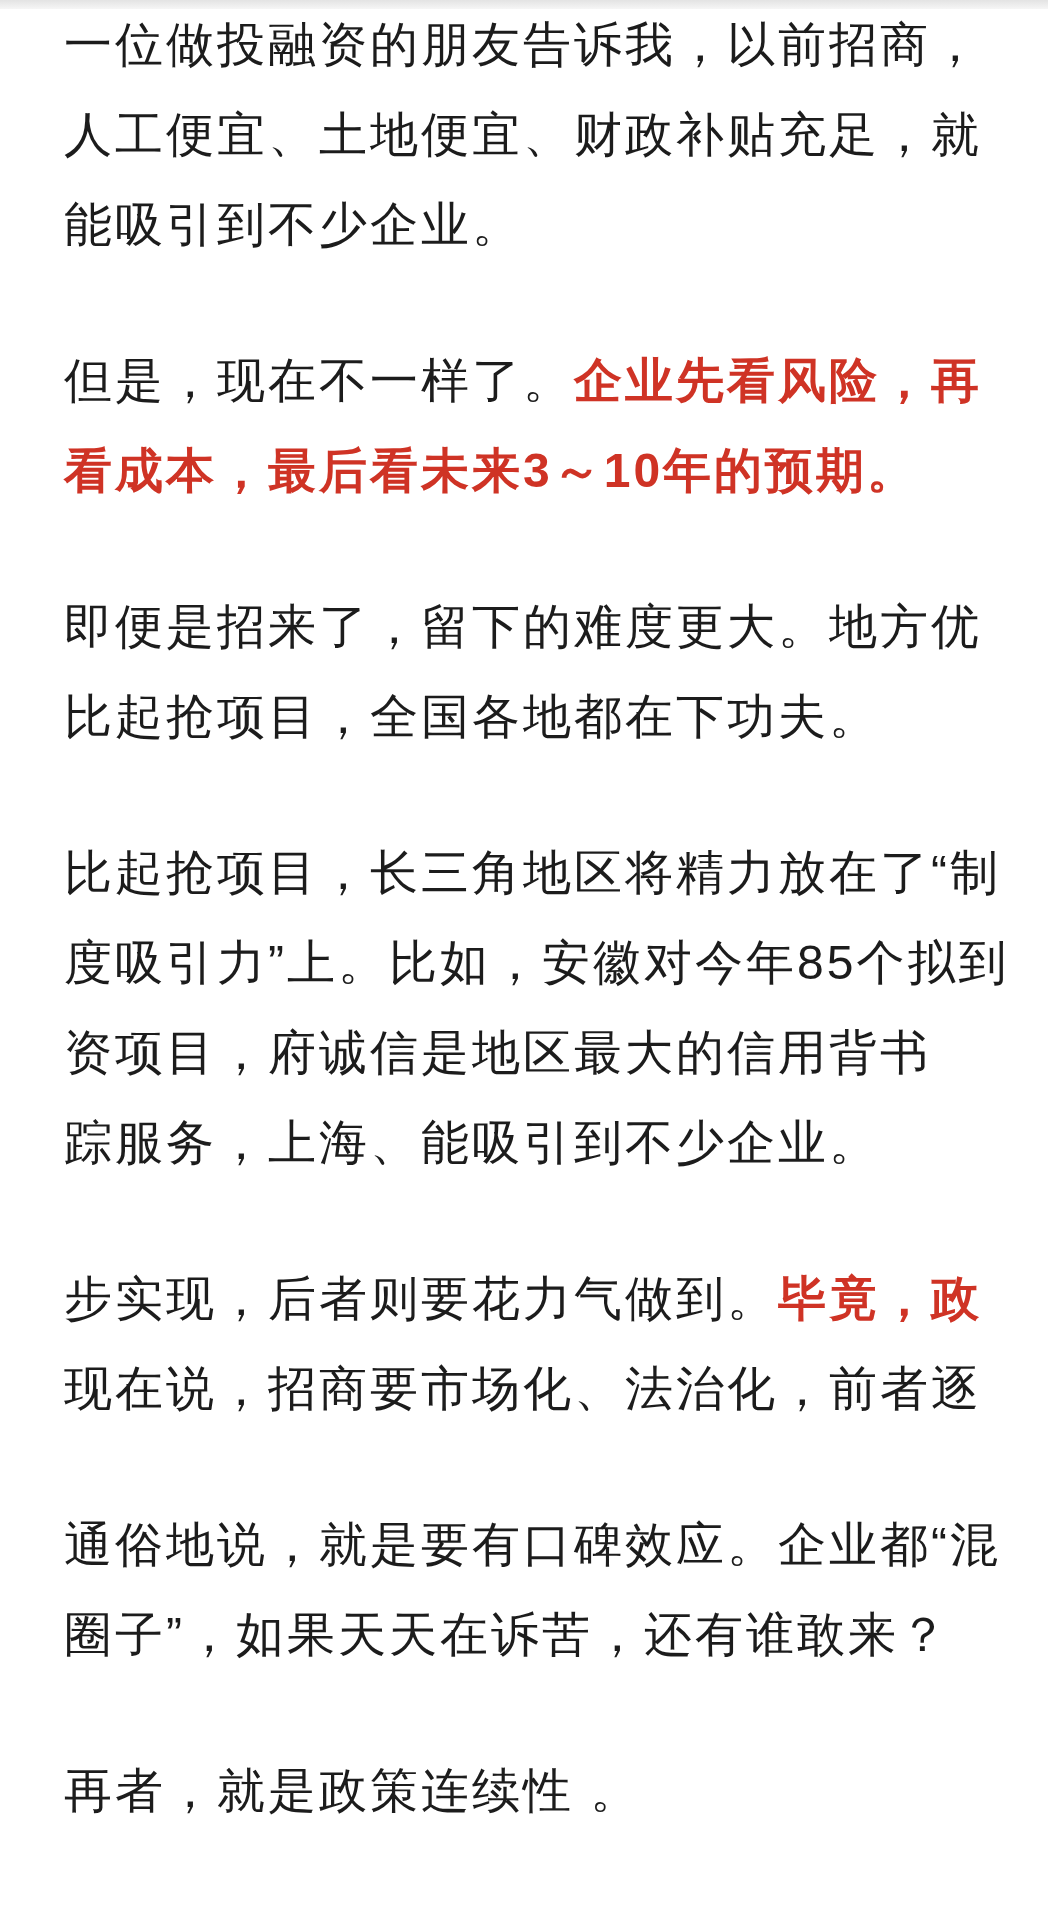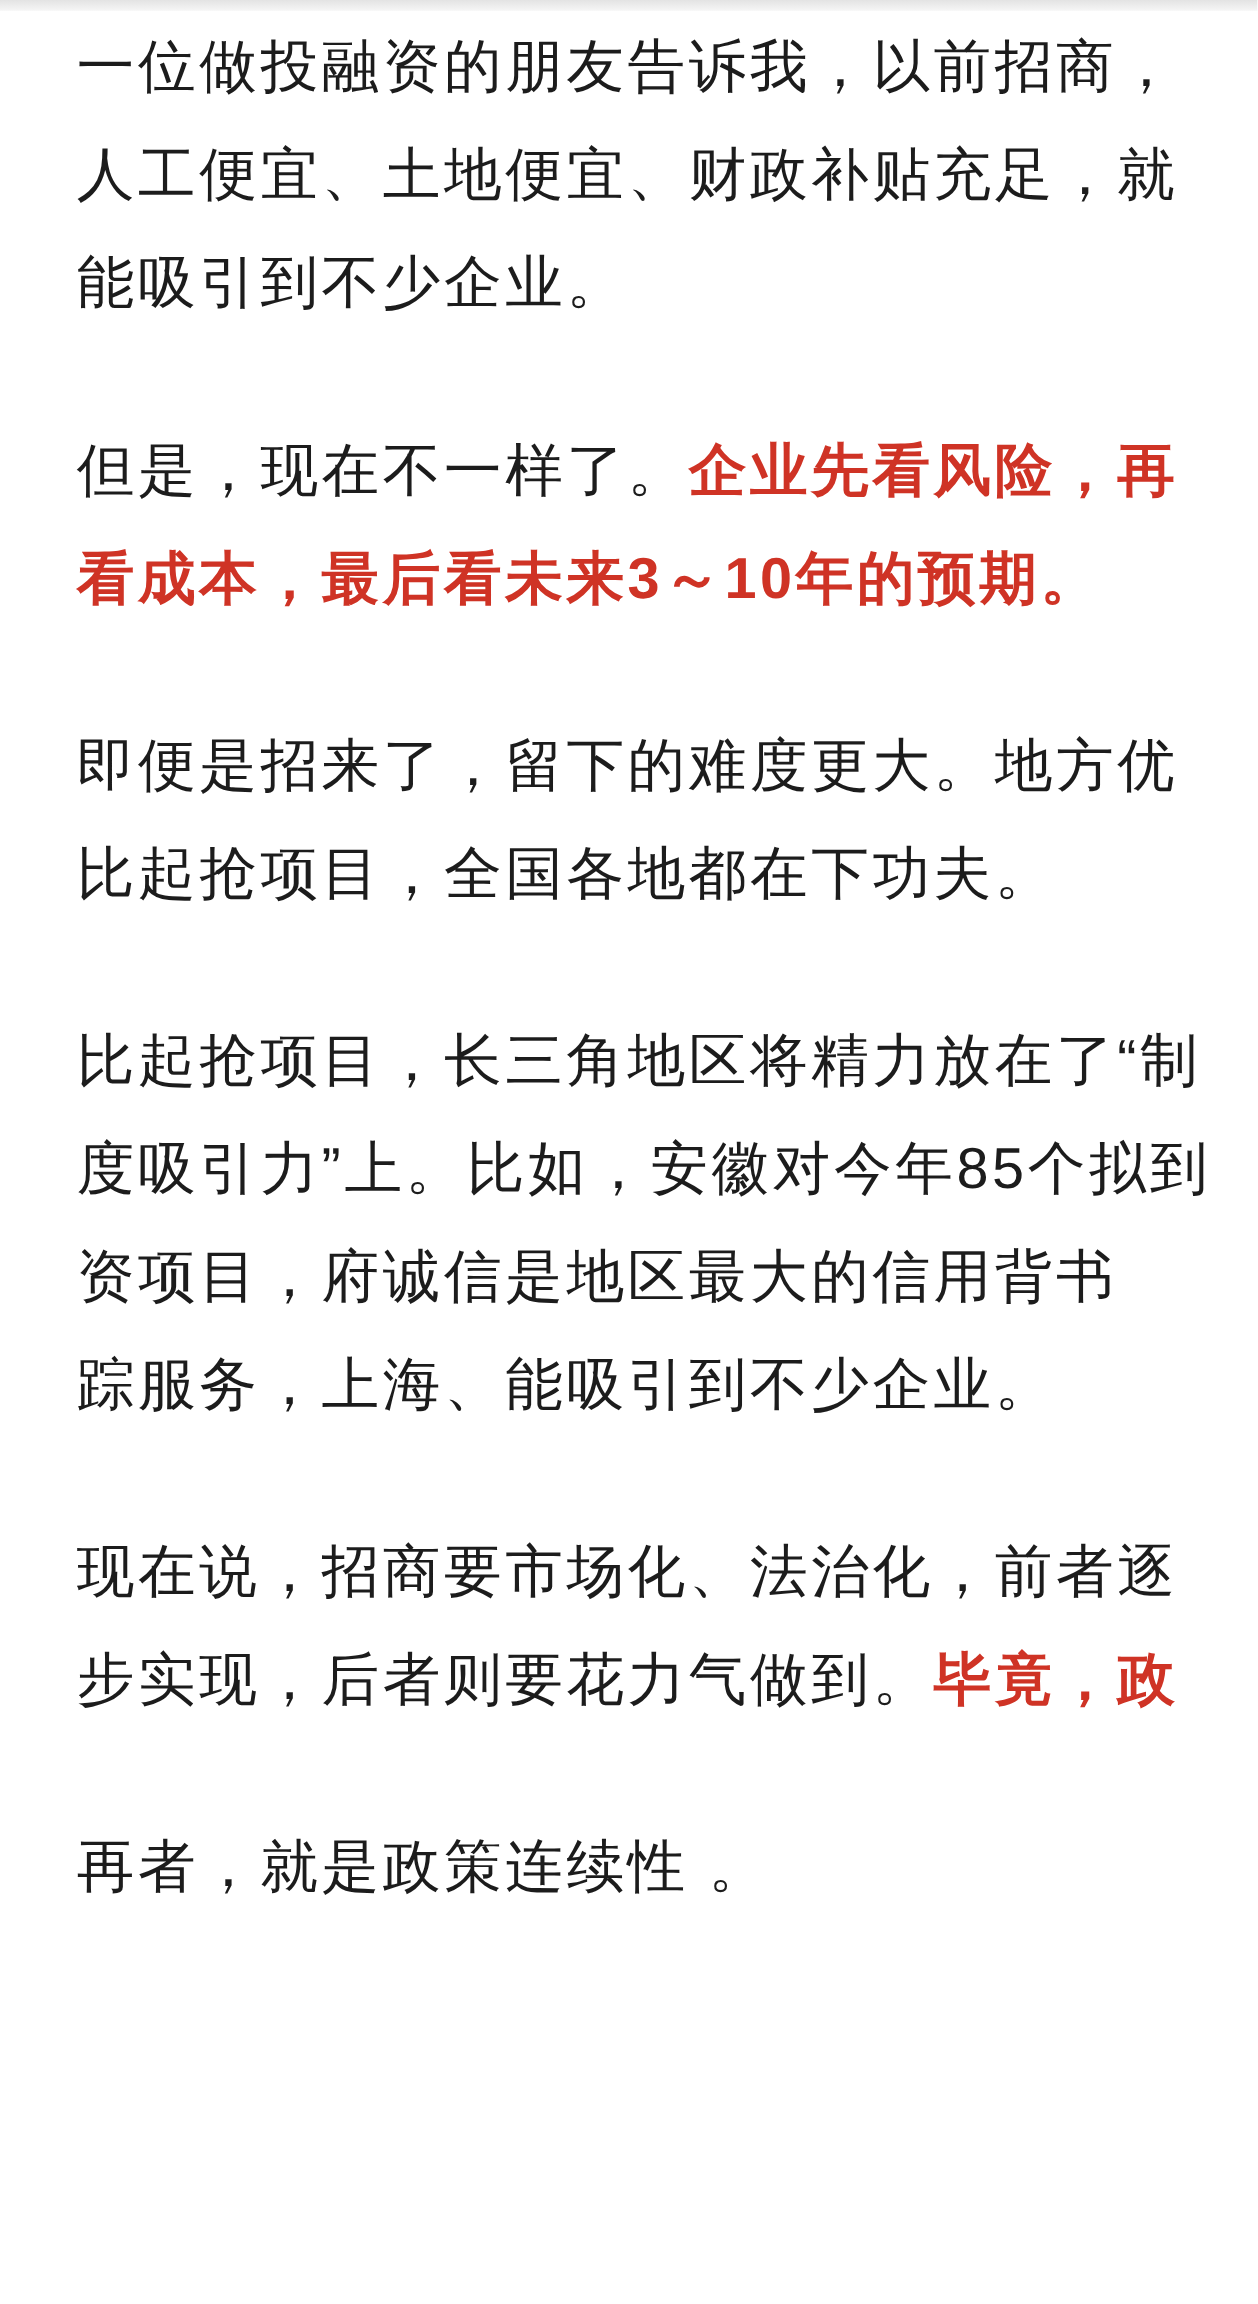--- a/index.html
+++ b/index.html
@@ -27,21 +27,21 @@
     background: linear-gradient(#e3e3e3, #f6f6f6);
   }
   .article {
     position: absolute;
     top: 0;
     left: 0;
     width: 1048px;
     padding: 0 64px;
   }
   .para {
-    margin: 12px 0 66px 0;
+    margin: 0 0 66px 0;
   }
   .line {
     font-size: 48px;
     line-height: 90px;
     letter-spacing: 3px;
     white-space: nowrap;
     color: var(--text);
     font-weight: 400;
   }
   .seg-normal {
@@ -72,19 +72,23 @@
       <div class="line"><span class="seg-normal">即便是招来了，留下的难度更大。地方优</span></div>
       <div class="line"><span class="seg-normal">比起抢项目，全国各地都在下功夫。</span></div>
     </div>
     <div class="para">
       <div class="line"><span class="seg-normal">比起抢项目，长三角地区将精力放在了“制</span></div>
       <div class="line"><span class="seg-normal">度吸引力”上。比如，安徽对今年85个拟到</span></div>
       <div class="line"><span class="seg-normal">资项目，府诚信是地区最大的信用背书</span></div>
       <div class="line"><span class="seg-normal">踪服务，上海、能吸引到不少企业。</span></div>
     </div>
     <div class="para">
+      <div class="line"><span class="seg-normal">步实现，后者则要花力气做到。</span><span class="seg-em">毕竟，政</span></div>
       <div class="line"><span class="seg-normal">现在说，招商要市场化、法治化，前者逐</span></div>
-      <div class="line"><span class="seg-normal">步实现，后者则要花力气做到。</span><span class="seg-em">毕竟，政</span></div>
+    </div>
+    <div class="para">
+      <div class="line"><span class="seg-normal">通俗地说，就是要有口碑效应。企业都“混</span></div>
+      <div class="line"><span class="seg-normal">圈子”，如果天天在诉苦，还有谁敢来？</span></div>
     </div>
     <div class="para">
       <div class="line"><span class="seg-normal">再者，就是政策连续性 。</span></div>
     </div>
   </div>
 
 </body></html>

